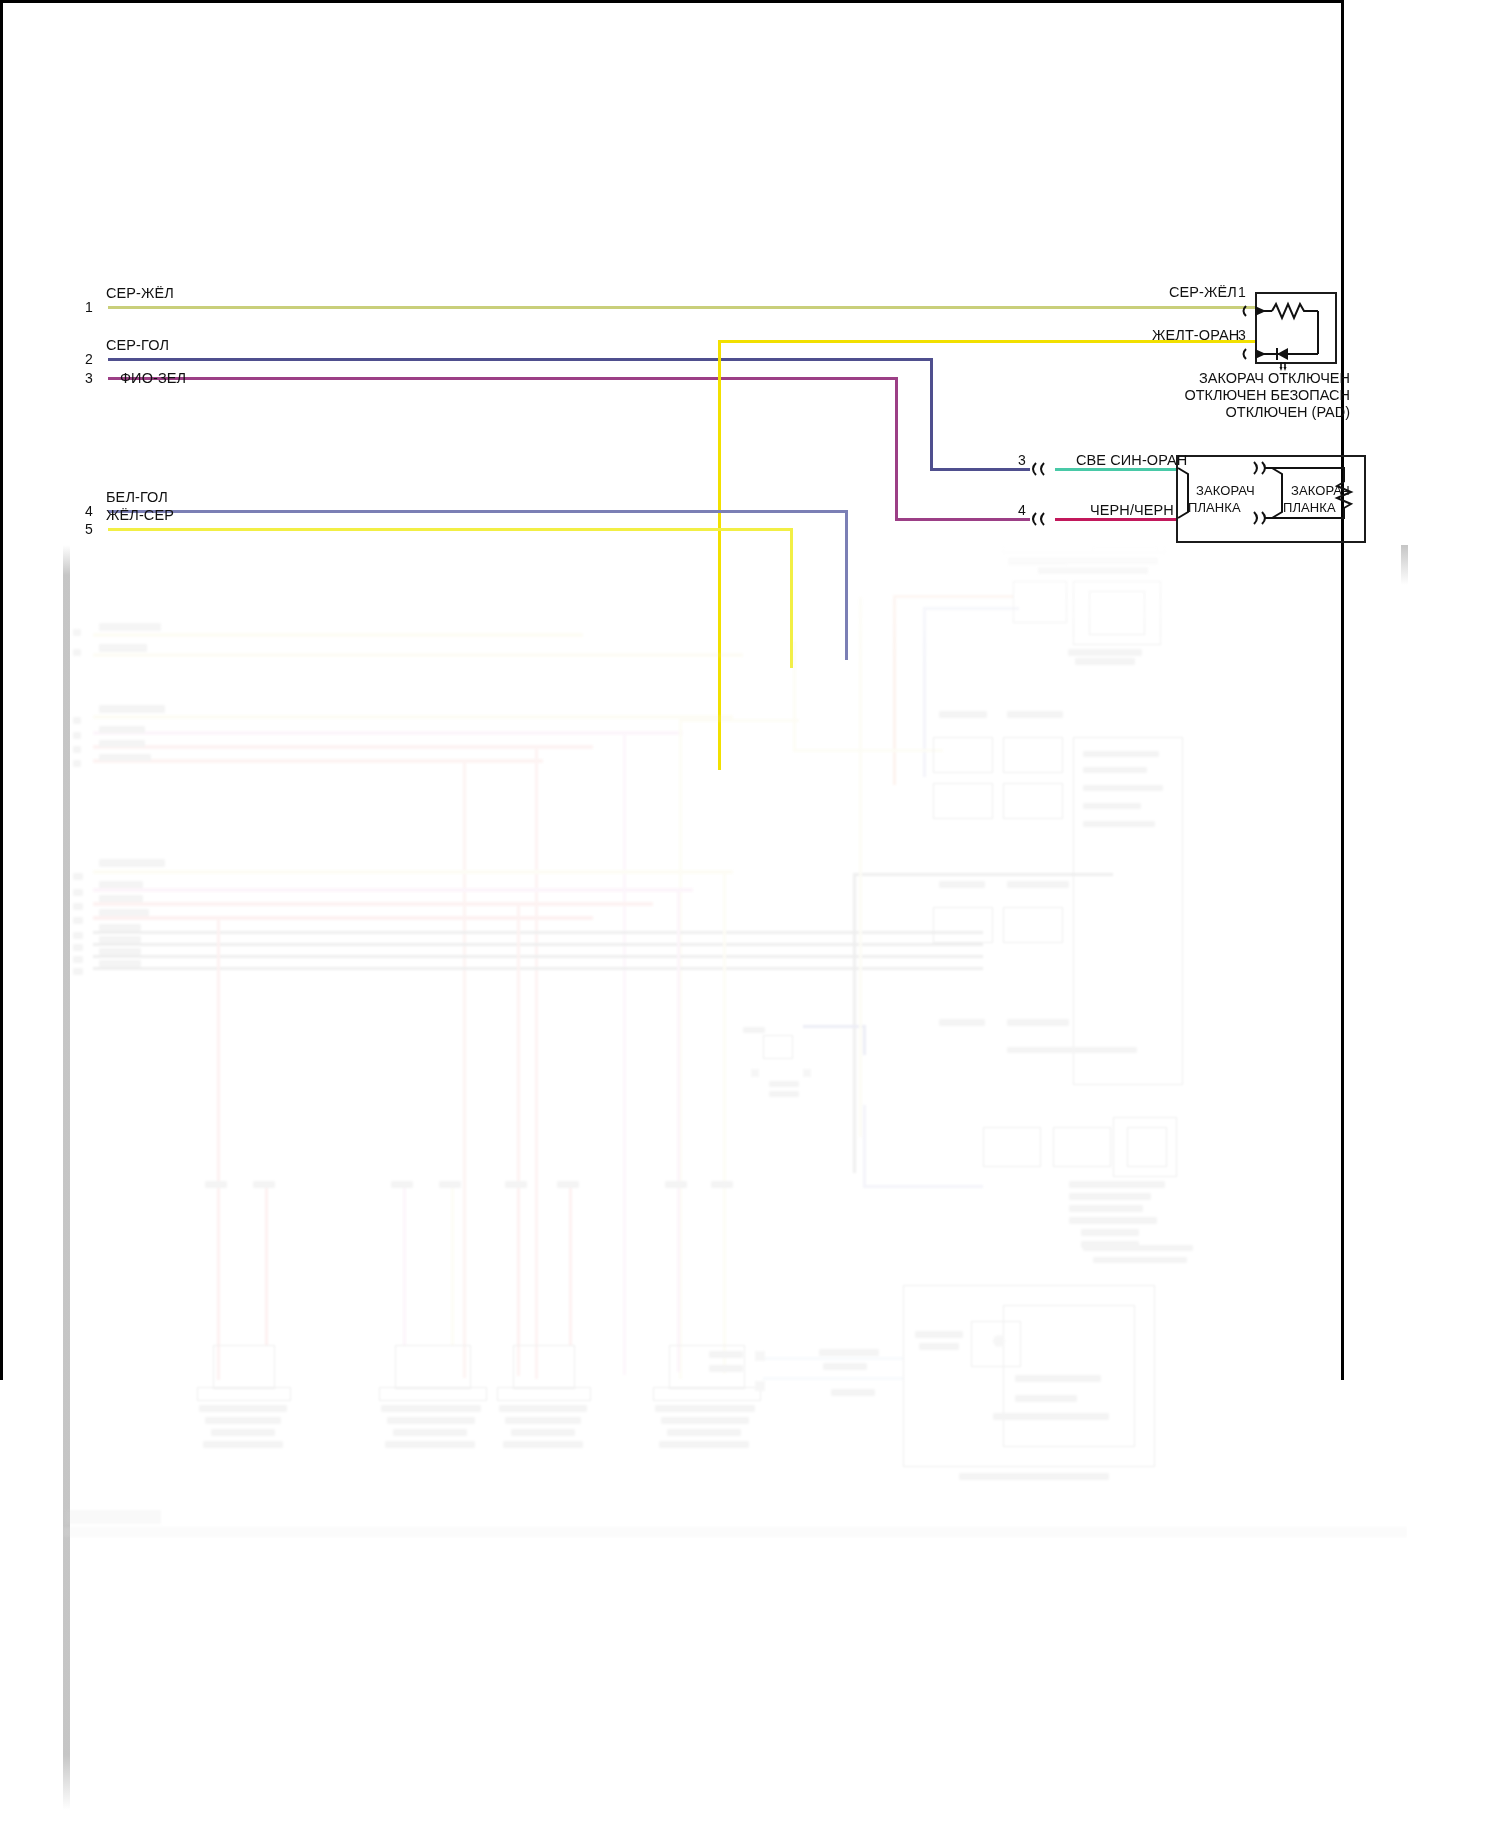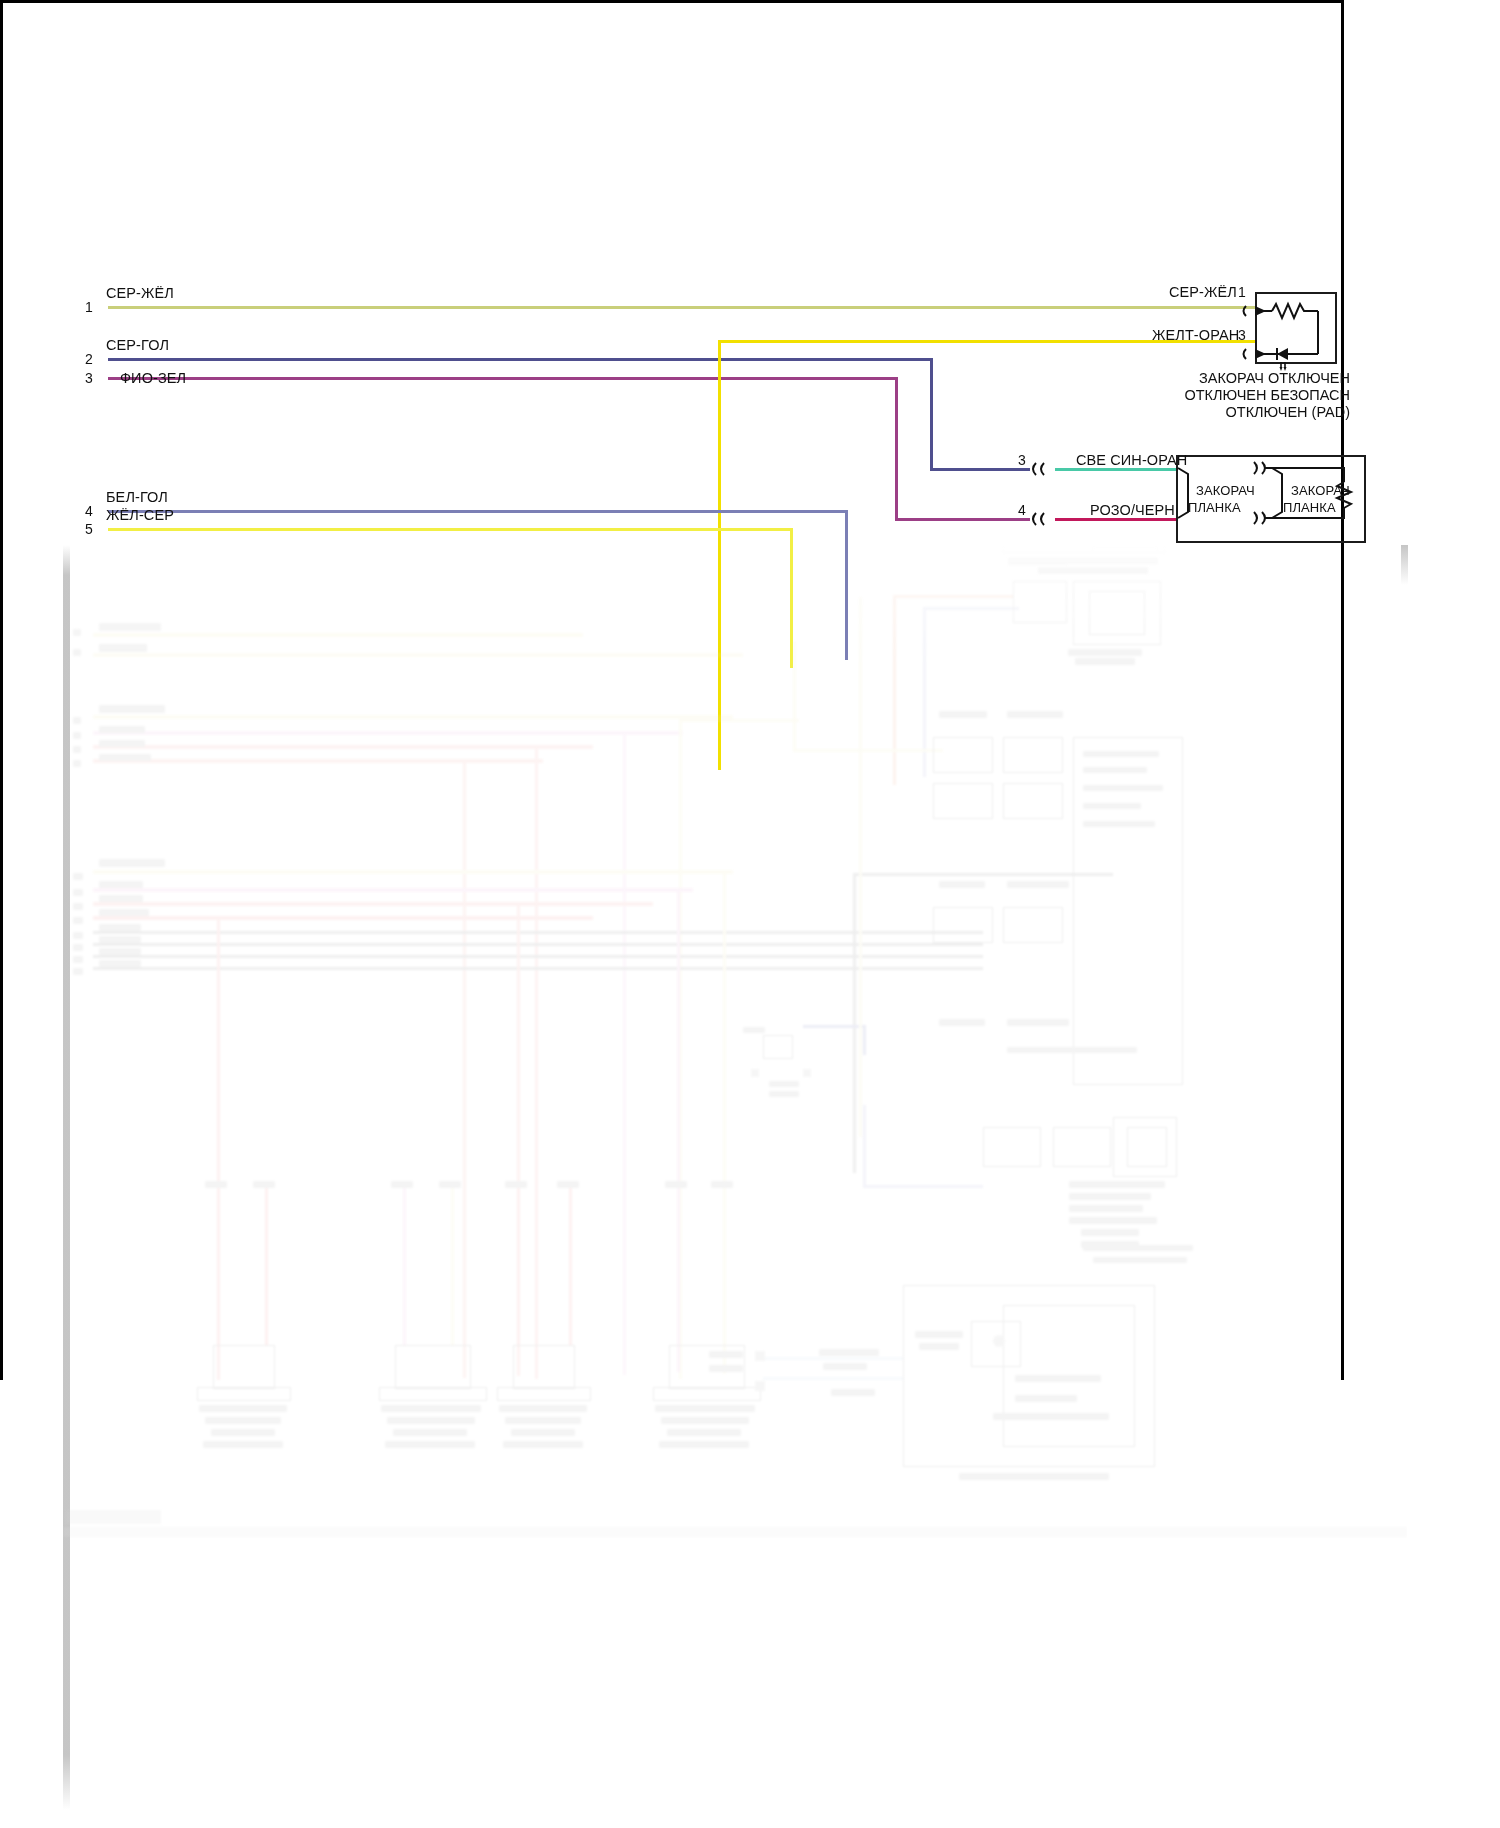--- a/index.html
+++ b/index.html
@@ -127,21 +127,21 @@
 
   <svg style="position:absolute;left:1028px;top:455px;width:40px;height:95px;">
     <path d="M8,8 q-6,6 0,12 M16,8 q-6,6 0,12" stroke="#111" stroke-width="2" fill="none"></path>
     <path d="M8,58 q-6,6 0,12 M16,58 q-6,6 0,12" stroke="#111" stroke-width="2" fill="none"></path>
   </svg>
 
   <div class="pin" style="left:1018px;top:452px;">3</div>
   <div class="lbl" style="left:1076px;top:452px;">СВЕ СИН-ОРАН</div>
 
   <div class="pin" style="left:1018px;top:502px;">4</div>
-  <div class="lbl" style="left:1090px;top:502px;">РОЗО/ЧЕРН</div>
+  <div class="lbl" style="left:1090px;top:502px;">ЧЕРН/ЧЕРН</div>
 
   <svg style="position:absolute;left:1176px;top:448px;width:200px;height:105px;">
 
     <path d="M2,20 L12,26 L12,64 L2,70" stroke="#111" stroke-width="2" fill="none"></path>
 
     <path d="M78,14 q6,6 0,12 M86,14 q6,6 0,12" stroke="#111" stroke-width="2" fill="none"></path>
     <path d="M78,64 q6,6 0,12 M86,64 q6,6 0,12" stroke="#111" stroke-width="2" fill="none"></path>
 
     <path d="M96,20 L106,26 L106,64 L96,70" stroke="#111" stroke-width="2" fill="none"></path>
 

